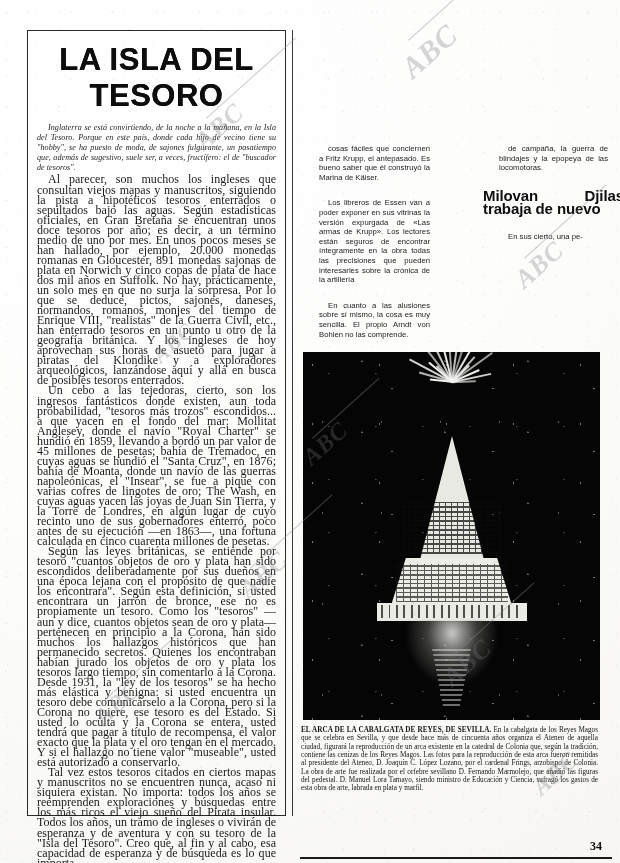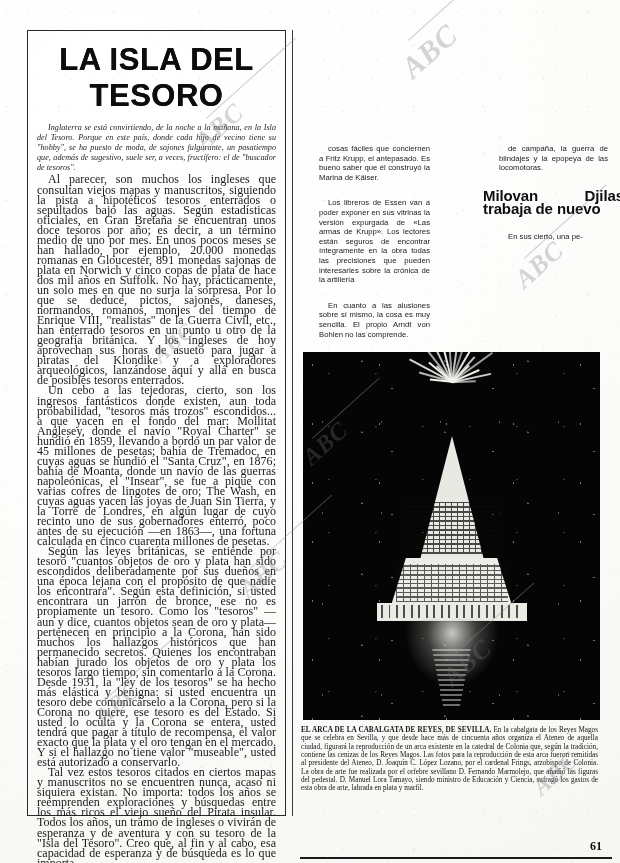--- a/index.html
+++ b/index.html
@@ -290,21 +290,21 @@
     <div id="ark-glow"></div>
     <div id="ark-reflect"></div>
   </div>
 
   <div id="caption">
     <span class="chead">EL ARCA DE LA CABALGATA DE REYES, DE SEVILLA.</span>
     <span>En la cabalgata de los Reyes Magos que se celebra en Sevilla, y que desde hace más de cincuenta años organiza el Ateneo de aquella ciudad, figurará la reproducción de un arca existente en la catedral de Colonia que, según la tradición, contiene las cenizas de los Reyes Magos. Las fotos para la reproducción de esta arca fueron remitidas al presidente del Ateneo, D. Joaquín C. López Lozano, por el cardenal Frings, arzobispo de Colonia. La obra de arte fue realizada por el orfebre sevillano D. Fernando Marmolejo, que añadió las figuras del pedestal. D. Manuel Lora Tamayo, siendo ministro de Educación y Ciencia, sufragó los gastos de esta obra de arte, labrada en plata y marfil.</span>
   </div>
 
   <div id="footer-rule"></div>
-  <div id="page-number">61</div>
+  <div id="page-number">34</div>
 
   <div id="grain"></div>
 <div class="wm" style="left: 398px; top: 34px; font-size: 30px;">ABC</div>
     <div class="wm" style="left: 192px; top: 112px; font-size: 26px;">ABC</div>
     <div class="wm" style="left: 512px; top: 250px; font-size: 26px;">ABC</div>
     <div class="wm" style="left: 236px; top: 560px; font-size: 26px;">ABC</div>
     <div class="wm" style="left: 92px; top: 690px; font-size: 24px;">ABC</div>
     <div class="wm" style="left: 440px; top: 648px; font-size: 26px;">ABC</div>
     <div class="wm" style="left: 300px; top: 430px; font-size: 24px;">ABC</div>
     <div class="wm" style="left: 530px; top: 760px; font-size: 24px;">ABC</div>

